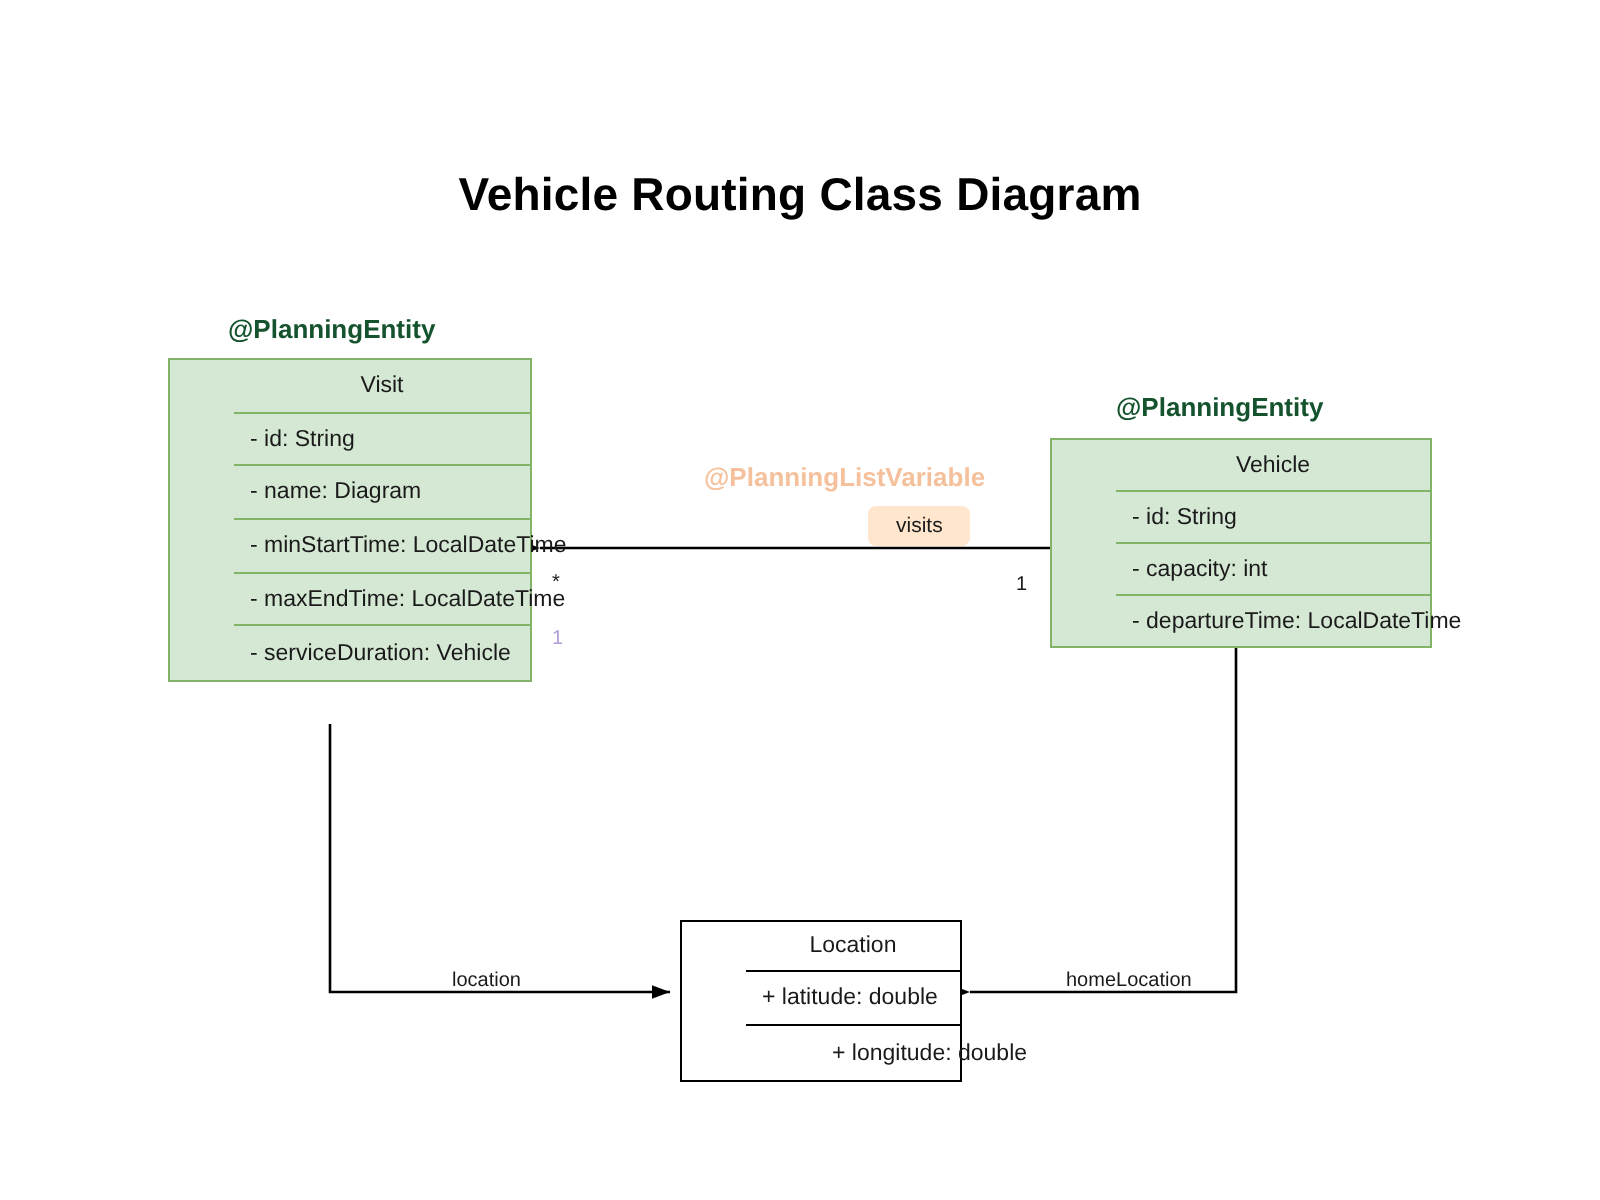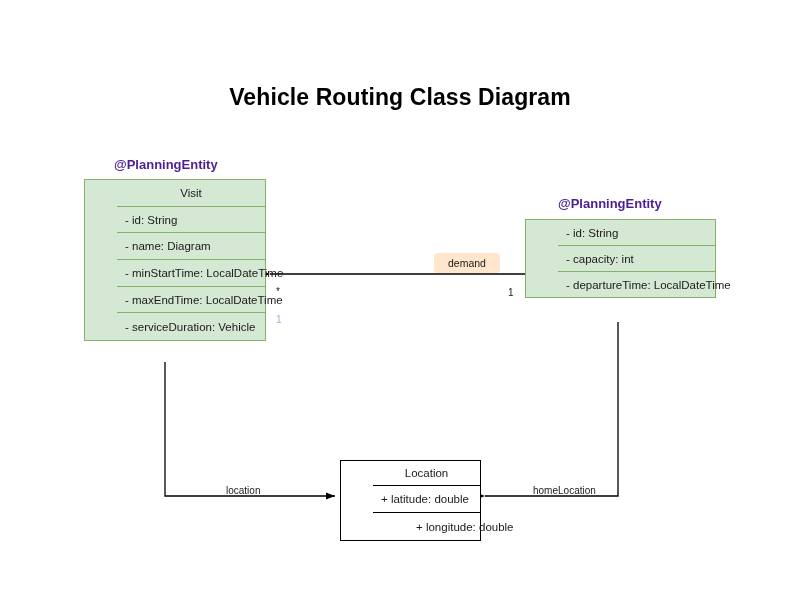--- a/index.html
+++ b/index.html
@@ -89,21 +89,21 @@
     margin-left: 35px;
   }
 
   
   .stereotype {
     position: absolute;
     font-size: 13px;
     font-weight: bold;
     white-space: nowrap;
   }
-  .stereotype.entity-stereo { color: #4c1d95; }
+  .stereotype.entity-stereo { color: #14532d; }
   .stereotype.listvar-stereo { color: #f5c19c; }
 
   
   .edge-label {
     position: absolute;
     font-size: 10px;
     color: #1a1a1a;
     white-space: nowrap;
   }
   .edge-label.boxed {
@@ -157,33 +157,35 @@
     <div class="row attr-row" style="height:26px;">- id: String</div>
     <div class="row attr-row" style="height:27px;">- name: Diagram</div>
     <div class="row attr-row" style="height:27px;">- minStartTime: LocalDateTime</div>
     <div class="row attr-row" style="height:26px;">- maxEndTime: LocalDateTime</div>
     <div class="row attr-row" style="height:27px;">- serviceDuration: Vehicle</div>
   </div>
 
   <div class="stereotype entity-stereo" style="left:558px; top:196px;">@PlanningEntity</div>
 
   <div class="uml-class entity" style="left:525px; top:219px; width:191px;">
+    <div class="row title-row" style="height:26px;">Vehicle</div>
     <div class="row attr-row" style="height:26px;">- id: String</div>
     <div class="row attr-row" style="height:26px;">- capacity: int</div>
     <div class="row attr-row" style="height:25px;">- departureTime: LocalDateTime</div>
   </div>
 
   <div class="uml-class plain" style="left:340px; top:460px; width:141px;">
     <div class="row title-row" style="height:25px;">Location</div>
     <div class="row attr-row" style="height:27px;">+ latitude: double</div>
     <div class="row attr-row" style="height:27px;">+ longitude: double</div>
   </div>
 
+  <div class="stereotype listvar-stereo" style="left:352px; top:231px;">@PlanningListVariable</div>
 
-  <div class="edge-label boxed" style="left:434px; top:253px;">demand</div>
+  <div class="edge-label boxed" style="left:434px; top:253px;">visits</div>
 
   <div class="multiplicity dark" style="left:276px; top:286px;">*</div>
 
   <div class="multiplicity lavender" style="left:276px; top:314px;">1</div>
 
   <div class="multiplicity dark" style="left:508px; top:287px;">1</div>
 
   <div class="edge-label" style="left:226px; top:485px;">location</div>
 
   <div class="edge-label" style="left:518px; top:485px;padding-left:15px;">homeLocation</div>

